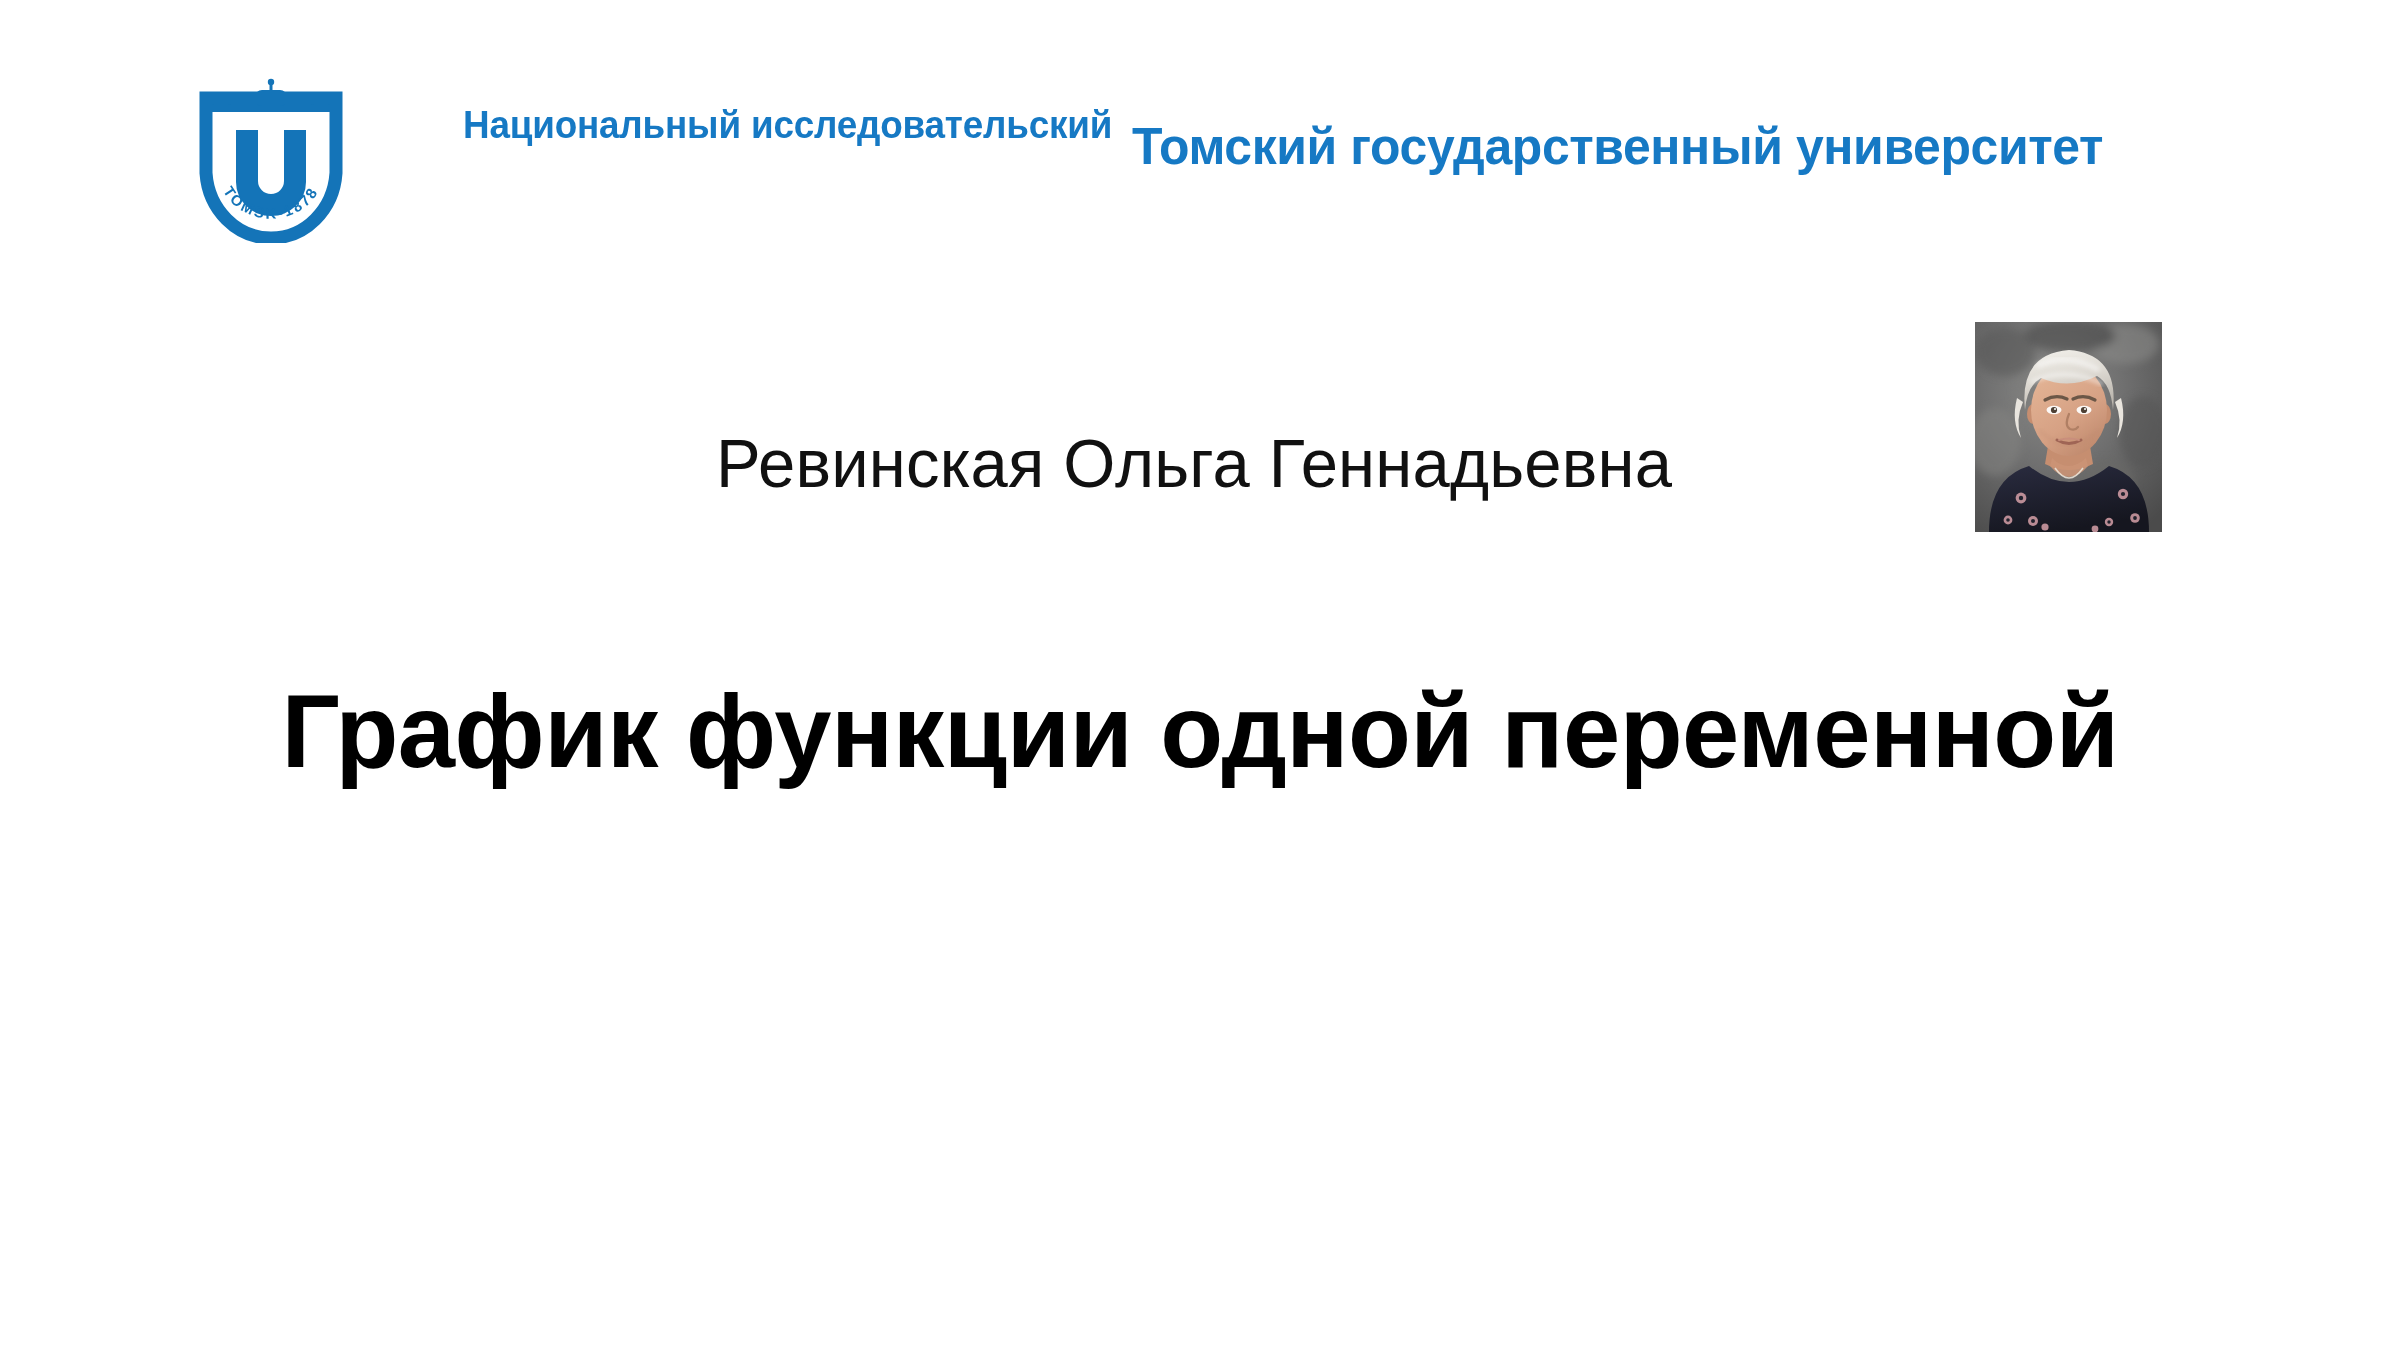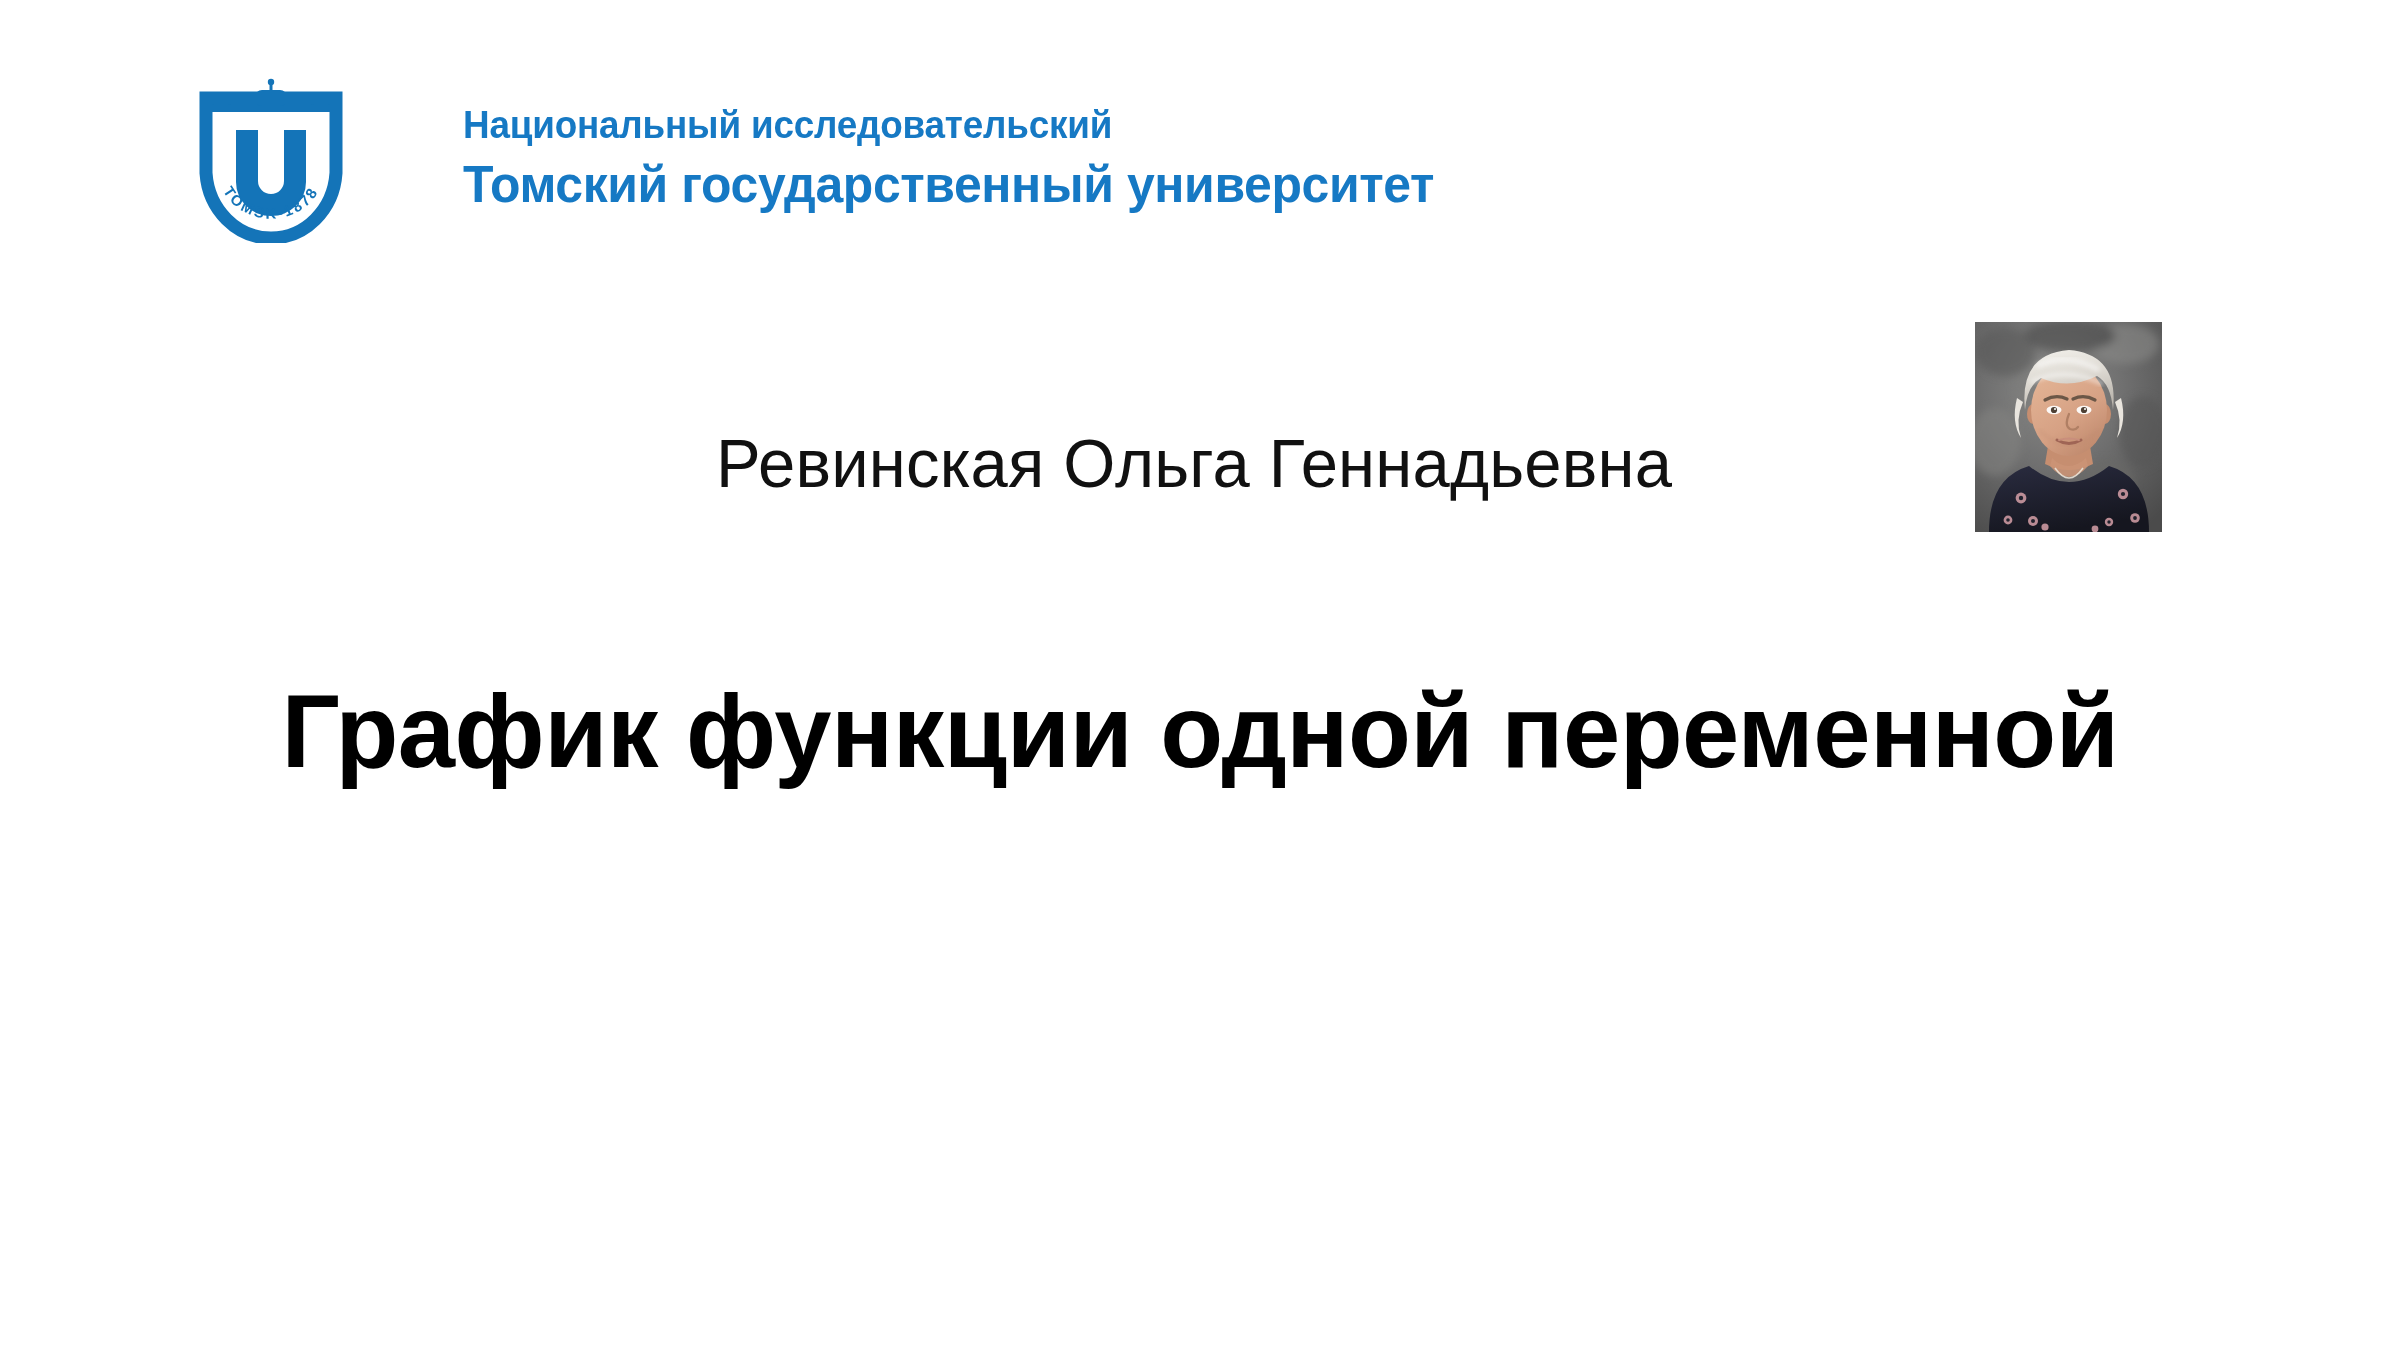--- a/index.html
+++ b/index.html
@@ -30,21 +30,21 @@
   #logo-mark {
     width: 150px;
     height: 165px;
     flex: 0 0 auto;
     display: block;
   }
   #brand-text {
     margin-left: 117px;
     margin-top: 28px;
     display: flex;
-    flex-direction: column;
+    flex-direction: row;
     line-height: 1.0;
   }
   .brand-line1 {
     font-family: "Liberation Sans", "DejaVu Sans", sans-serif;
     font-size: 38px;
     font-weight: 700;
     color: #1679c4;
     letter-spacing: -0.2px;
     white-space: nowrap;
     transform: scaleX(0.97);

